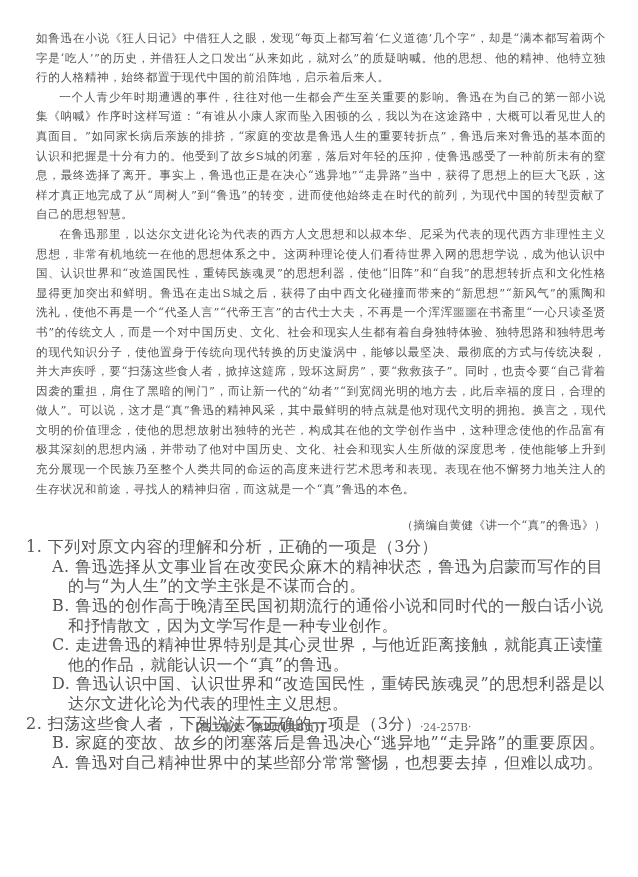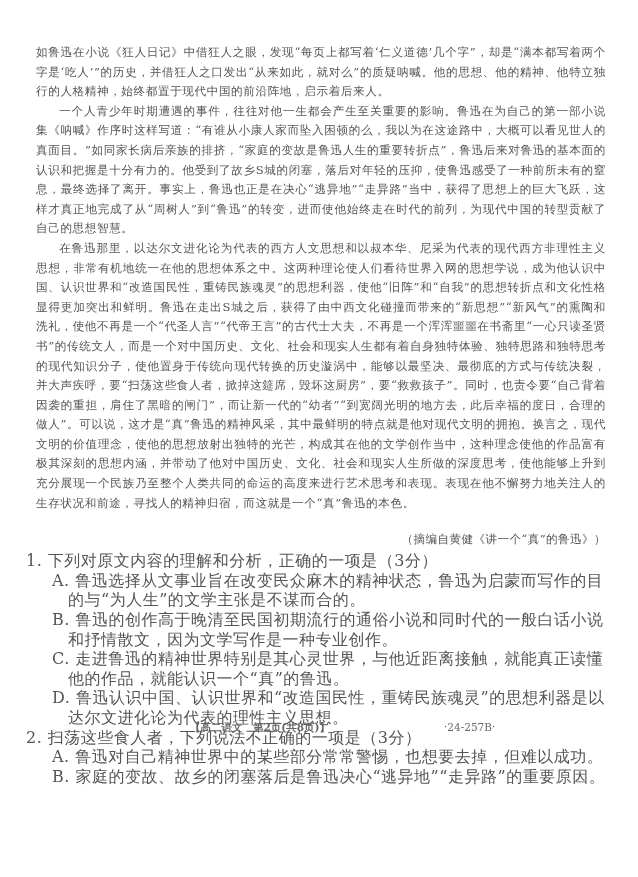--- a/index.html
+++ b/index.html
@@ -1,27 +1,27 @@
 <!DOCTYPE html>
 <html><head>
 <meta charset="utf-8">
 <style>
   html, body { margin: 0; padding: 0; background: #ffffff; }
   body { width: 638px; height: 877px; position: relative; overflow: hidden;
          font-family: "DejaVu Serif", "Liberation Serif", serif; color: #555; }
-  .page { position: absolute; left: 36px; top: 43px; width: 570px; }
+  .page { position: absolute; left: 36px; top: 29px; width: 570px; }
   .para { font-size: 11.6px; line-height: 19.6px; text-align: justify; margin: 0; letter-spacing: 0.6px; }
   .para.indent { text-indent: 2em; }
   .source { text-align: right; font-size: 11.6px; line-height: 20px; margin: 16px 0 2px 0; letter-spacing: 0.4px; }
   .q { font-size: 16px; line-height: 19.6px; margin: 0; letter-spacing: 0.5px; }
   .q-stem { margin-left: -10px; }
   .opt { padding-left: 16px; text-indent: -16px; margin-left: 16px; }
   .footer { position: absolute; top: 721px; left: 0; width: 638px; font-size: 10.5px; color: #666; }
   .footer .left { position: absolute; left: 190px; font-weight: bold; }
-  .footer .right { position: absolute; left: 444px; }
+  .footer .right { position: absolute; left: 420px; }
 </style>
 </head>
 <body>
 
 <div class="page">
   <p class="para">如鲁迅在小说《狂人日记》中借狂人之眼，发现“每页上都写着‘仁义道德’几个字”，却是“满本都写着两个字是‘吃人’”的历史，并借狂人之口发出“从来如此，就对么”的质疑呐喊。他的思想、他的精神、他特立独行的人格精神，始终都置于现代中国的前沿阵地，启示着后来人。</p>
   <p class="para indent">一个人青少年时期遭遇的事件，往往对他一生都会产生至关重要的影响。鲁迅在为自己的第一部小说集《呐喊》作序时这样写道：“有谁从小康人家而坠入困顿的么，我以为在这途路中，大概可以看见世人的真面目。”如同家长病后亲族的排挤，“家庭的变故是鲁迅人生的重要转折点”，鲁迅后来对鲁迅的基本面的认识和把握是十分有力的。他受到了故乡S城的闭塞，落后对年轻的压抑，使鲁迅感受了一种前所未有的窒息，最终选择了离开。事实上，鲁迅也正是在决心“逃异地”“走异路”当中，获得了思想上的巨大飞跃，这样才真正地完成了从“周树人”到“鲁迅”的转变，进而使他始终走在时代的前列，为现代中国的转型贡献了自己的思想智慧。</p>
   <p class="para indent">在鲁迅那里，以达尔文进化论为代表的西方人文思想和以叔本华、尼采为代表的现代西方非理性主义思想，非常有机地统一在他的思想体系之中。这两种理论使人们看待世界入网的思想学说，成为他认识中国、认识世界和“改造国民性，重铸民族魂灵”的思想利器，使他“旧阵”和“自我”的思想转折点和文化性格显得更加突出和鲜明。鲁迅在走出S城之后，获得了由中西文化碰撞而带来的“新思想”“新风气”的熏陶和洗礼，使他不再是一个“代圣人言”“代帝王言”的古代士大夫，不再是一个浑浑噩噩在书斋里“一心只读圣贤书”的传统文人，而是一个对中国历史、文化、社会和现实人生都有着自身独特体验、独特思路和独特思考的现代知识分子，使他置身于传统向现代转换的历史漩涡中，能够以最坚决、最彻底的方式与传统决裂，并大声疾呼，要“扫荡这些食人者，掀掉这筵席，毁坏这厨房”，要“救救孩子”。同时，也责令要“自己背着因袭的重担，肩住了黑暗的闸门”，而让新一代的“幼者”“到宽阔光明的地方去，此后幸福的度日，合理的做人”。可以说，这才是“真”鲁迅的精神风采，其中最鲜明的特点就是他对现代文明的拥抱。换言之，现代文明的价值理念，使他的思想放射出独特的光芒，构成其在他的文学创作当中，这种理念使他的作品富有极其深刻的思想内涵，并带动了他对中国历史、文化、社会和现实人生所做的深度思考，使他能够上升到充分展现一个民族乃至整个人类共同的命运的高度来进行艺术思考和表现。表现在他不懈努力地关注人的生存状况和前途，寻找人的精神归宿，而这就是一个“真”鲁迅的本色。</p>
   <p class="source">（摘编自黄健《讲一个“真”的鲁迅》）</p>
 
@@ -34,21 +34,21 @@
     <p class="q opt">B. 鲁迅的创作高于晚清至民国初期流行的通俗小说和同时代的一般白话小说和抒情散文，因为文学写作是一种专业创作。</p>
     <p class="q opt">C. 走进鲁迅的精神世界特别是其心灵世界，与他近距离接触，就能真正读懂他的作品，就能认识一个“真”的鲁迅。</p>
     <p class="q opt">D. 鲁迅认识中国、认识世界和“改造国民性，重铸民族魂灵”的思想利器是以达尔文进化论为代表的理性主义思想。</p>
   </div>
 
   <div>
     <p class="q q-stem">
       <span>2.</span>
       <span>扫荡这些食人者，下列说法不正确的一项是（3分）</span>
     </p>
+    <p class="q opt">B. 家庭的变故、故乡的闭塞落后是鲁迅决心“逃异地”“走异路”的重要原因。</p>
     <p class="q opt">A. 鲁迅对自己精神世界中的某些部分常常警惕，也想要去掉，但难以成功。</p>
-    <p class="q opt">B. 家庭的变故、故乡的闭塞落后是鲁迅决心“逃异地”“走异路”的重要原因。</p>
   </div>
 </div>
 
 <div class="footer">
   <span class="left">【高二语文　第2页(共8页)】</span>
   <span class="right">·24-257B·</span>
 </div>
 
 </body></html>

